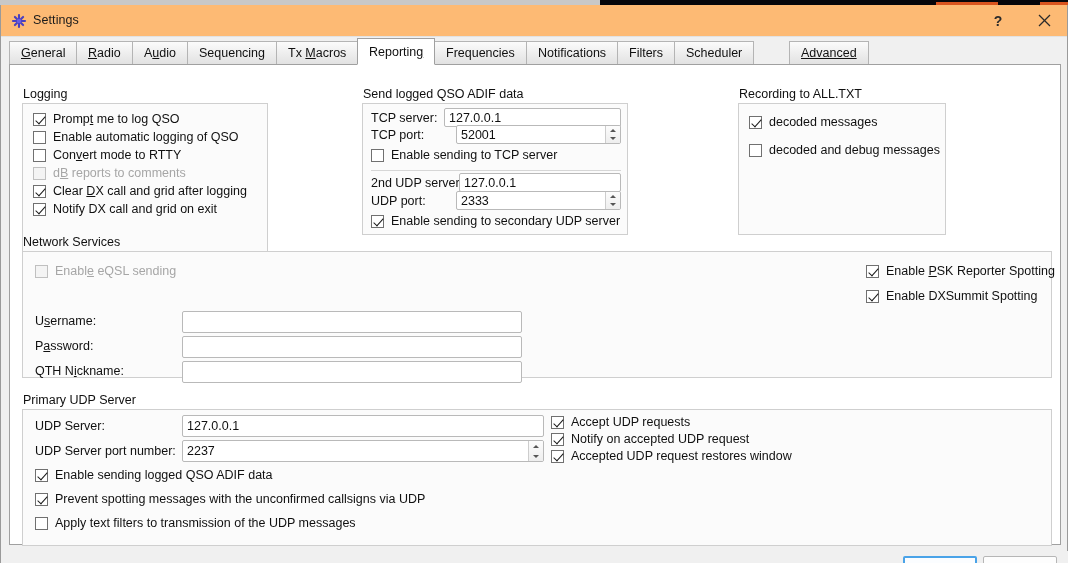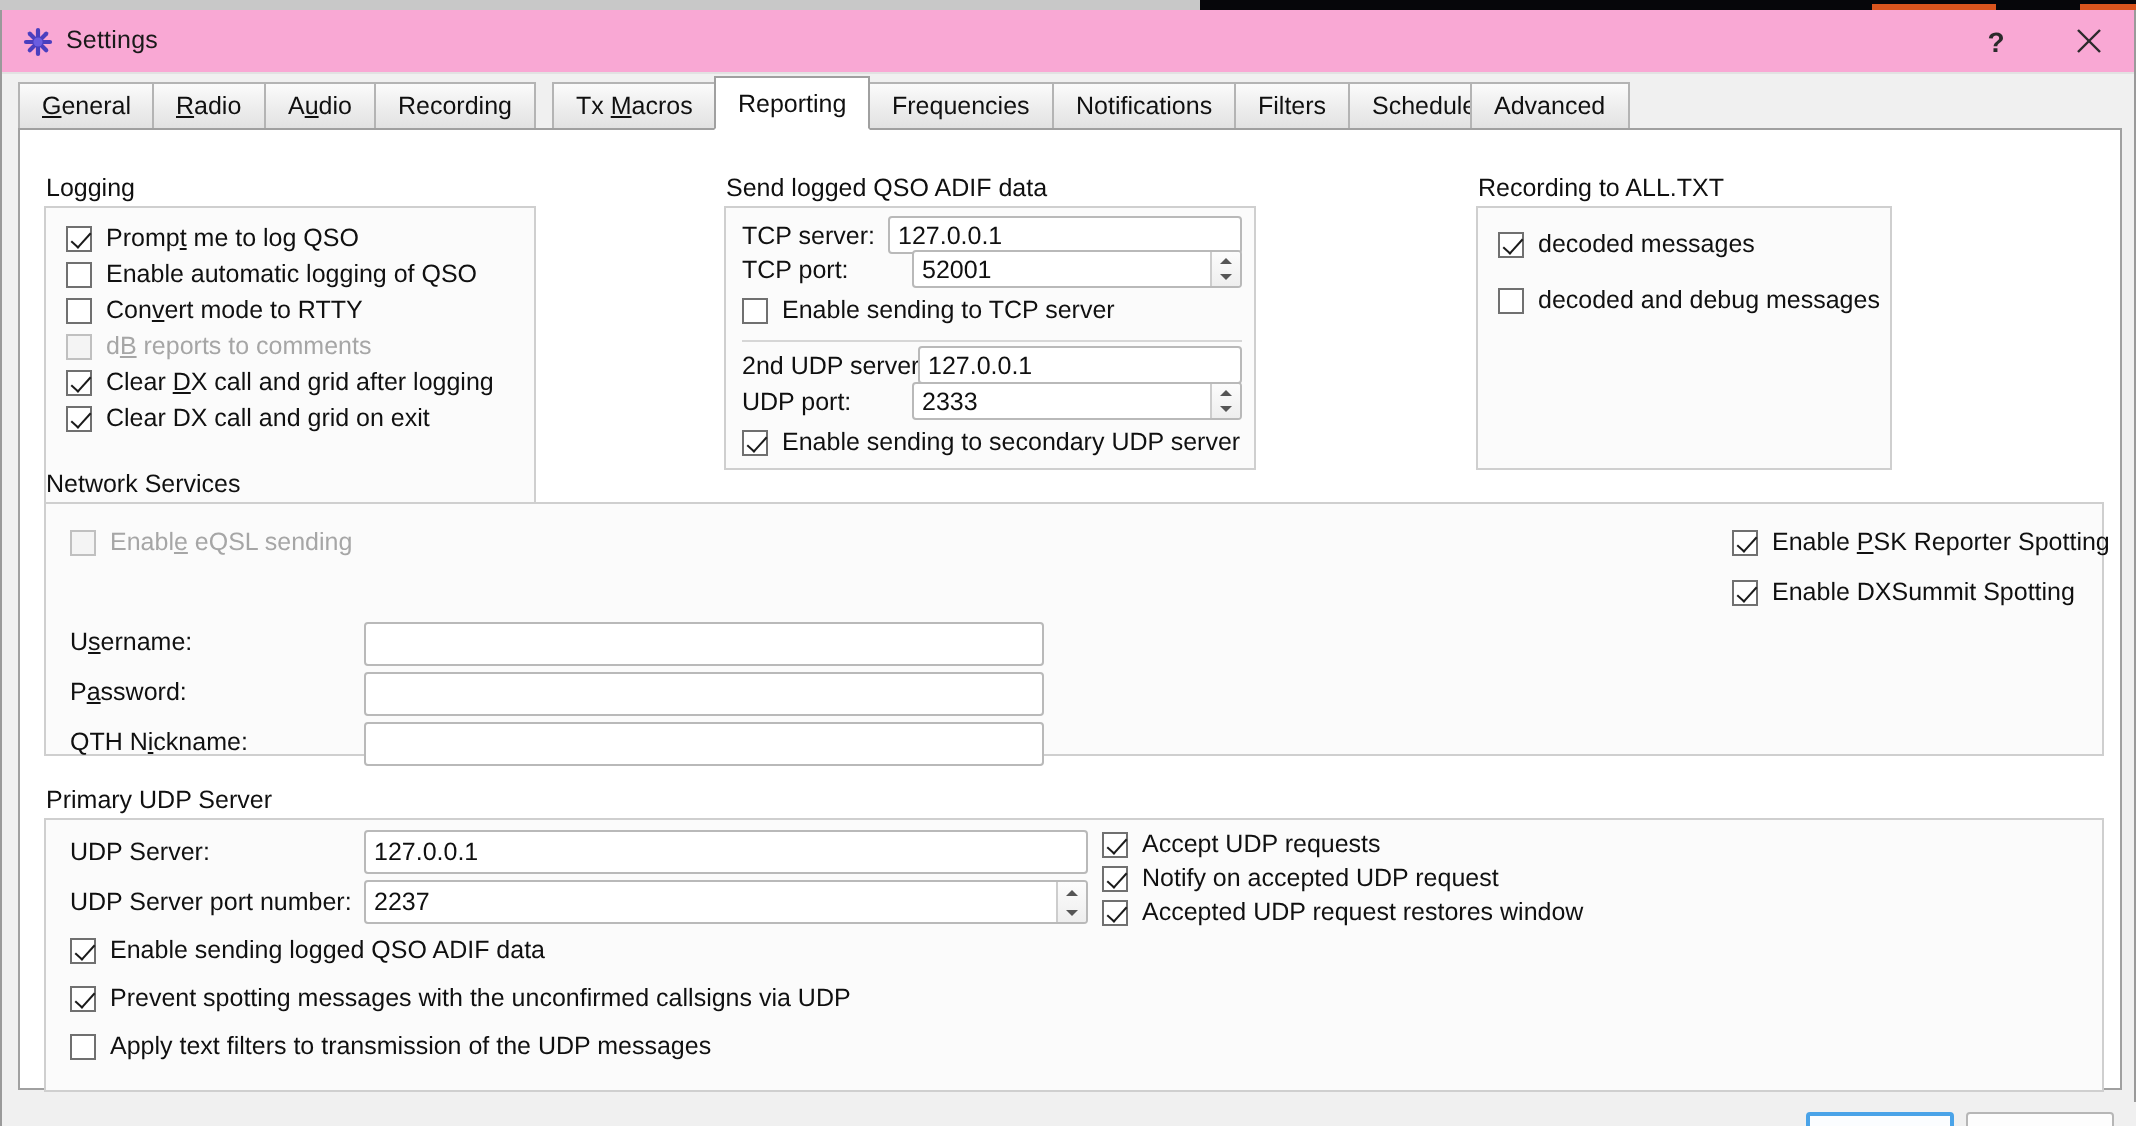--- a/index.html
+++ b/index.html
@@ -33,21 +33,21 @@
     width: 1068px; height: 558px;
     background: #f0f0f0;
     border: 1px solid #9a9a9a;
     border-top: none;
   }
 
   
   .titlebar {
     position: relative;
     height: 32px;
-    background: #f9a8d4;
+    background: #fdba74;
     border-bottom: 1px solid #e2e2e2;
   }
   .title-icon {
     position: absolute; left: 10px; top: 8px;
     width: 16px; height: 16px;
   }
   .title-text {
     position: absolute; left: 32px; top: 8px;
     font-size: 12.5px; color: #1a1a1a;
     letter-spacing: .1px;
@@ -236,41 +236,41 @@
       <div class="tab" style="left: 8px;">
         <span><u>G</u>eneral</span>
       </div>
       <div class="tab" style="left: 75px;">
         <span><u>R</u>adio</span>
       </div>
       <div class="tab" style="left: 131px;">
         <span>A<u>u</u>dio</span>
       </div>
       <div class="tab" style="left: 186px;">
-        <span>Recording</span>
+        <span>Sequencing</span>
       </div>
       <div class="tab" style="left: 275px;">
         <span>Tx <u>M</u>acros</span>
       </div>
       <div class="tab selected" style="left: 356px;">
         <span>Reportin<u>g</u></span>
       </div>
       <div class="tab" style="left: 433px;">
         <span>Frequencies</span>
       </div>
       <div class="tab" style="left: 525px;">
         <span>Notifications</span>
       </div>
       <div class="tab" style="left: 616px;">
         <span>Filters</span>
       </div>
       <div class="tab" style="left: 673px;">
         <span>Scheduler</span>
       </div>
-      <div class="tab" style="left: 734px;">
+      <div class="tab" style="left: 788px; text-decoration: underline;">
         <span>Advanced</span>
       </div>
     </div>
 
   <div class="page">
 
     <div class="group" style="left:12px; top:22px; width:246px; height:134px;">
       <div class="group-title">Logging</div>
       <div class="group-frame" style="width:246px; height:150px;">
         <div class="cb-row checked" style="left:10px; top:8px;">
@@ -288,21 +288,21 @@
         <div class="cb-row disabled" style="left:10px; top:62px;">
           <span class="cb-box"></span>
           <span>d<u>B</u> reports to comments</span>
         </div>
         <div class="cb-row checked" style="left:10px; top:80px;">
           <span class="cb-box"></span>
           <span>Clear <u>D</u>X call and grid after logging</span>
         </div>
         <div class="cb-row checked" style="left:10px; top:98px;">
           <span class="cb-box"></span>
-          <span>Clear DX call and grid on exit</span>
+          <span>Notify DX call and grid on exit</span>
         </div>
       </div>
     </div>
 
     <div class="group" style="left:352px; top:22px; width:266px; height:148px;">
       <div class="group-title">Send logged QSO ADIF data</div>
       <div class="group-frame" style="width:266px; height:132px;">
 
         <div class="lbl" style="left:8px; top:7px;">TCP server:</div>
         <div class="field" style="left:81px; top:4px; width:177px; height:19px;">127.0.0.1</div>

